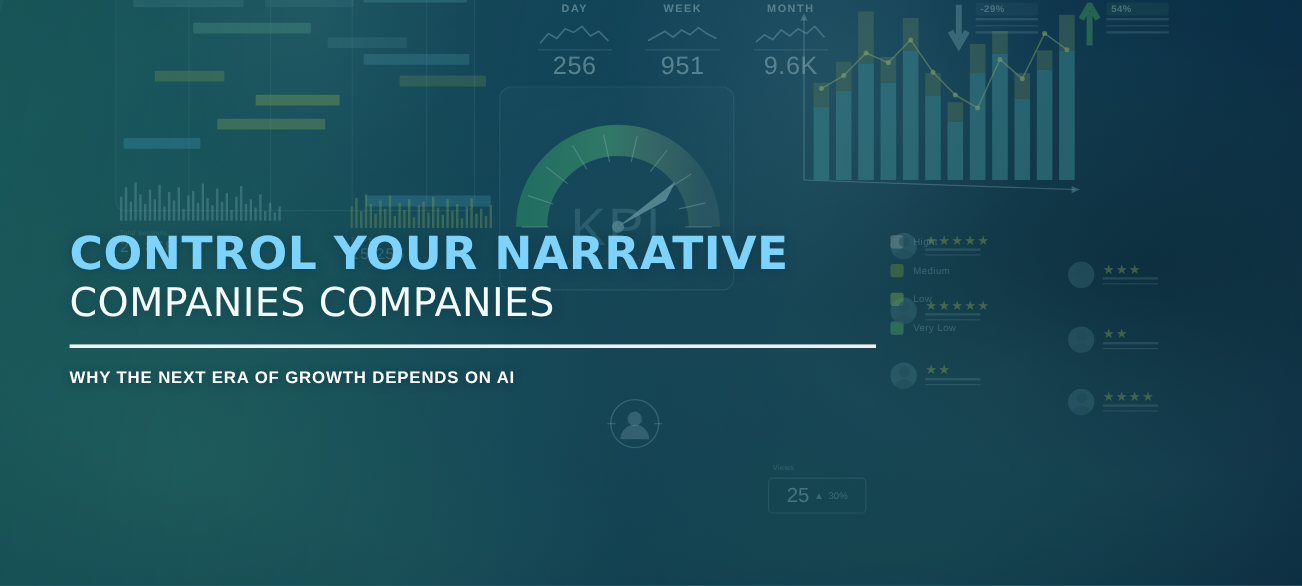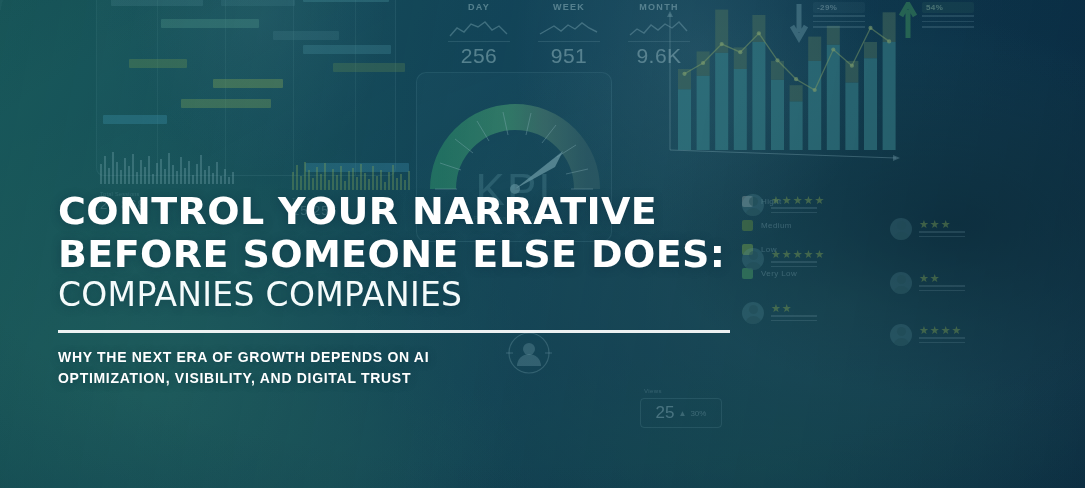--- a/index.html
+++ b/index.html
@@ -157,21 +157,21 @@
   }
 
   
   #person-target { left:506px; top:330px; }
 
   
   #copy { position:absolute; left:58px; top:190px; width:720px; }
   .h-bold {
     font-family:"DejaVu Sans", sans-serif;
     font-weight:700; font-size:38px; line-height:43px;
-    letter-spacing:.4px; color:#ffffff;
+    letter-spacing:.4px; color:#7dd3fc;
     text-shadow:0 1px 10px rgba(10,45,62,.45);
     white-space:nowrap;
   }
   .h-light {
     font-family:"DejaVu Sans", sans-serif;
     font-weight:400; font-size:33px; line-height:37px;
     letter-spacing:.3px; color:#f4fbfb;
     text-shadow:0 1px 10px rgba(10,45,62,.40);
     white-space:nowrap;
   }
@@ -538,20 +538,18 @@
       <span class="delta">30%</span>
     </div>
 
   </div>
 
   <div class="layer bg-wash"></div>
   <div class="layer bg-vignette"></div>
 
   <div id="copy">
     <div class="h-bold">CONTROL YOUR NARRATIVE</div>
-    <div class="h-bold">BEFORE SOMEONE ELSE DOES:</div>
     <div class="h-light">COMPANIES COMPANIES</div>
     <div id="divider"></div>
     <div class="tagline">WHY THE NEXT ERA OF GROWTH DEPENDS ON AI</div>
-    <div class="tagline">OPTIMIZATION, VISIBILITY, AND DIGITAL TRUST</div>
   </div>
 
 </div>
 
 </body></html>

